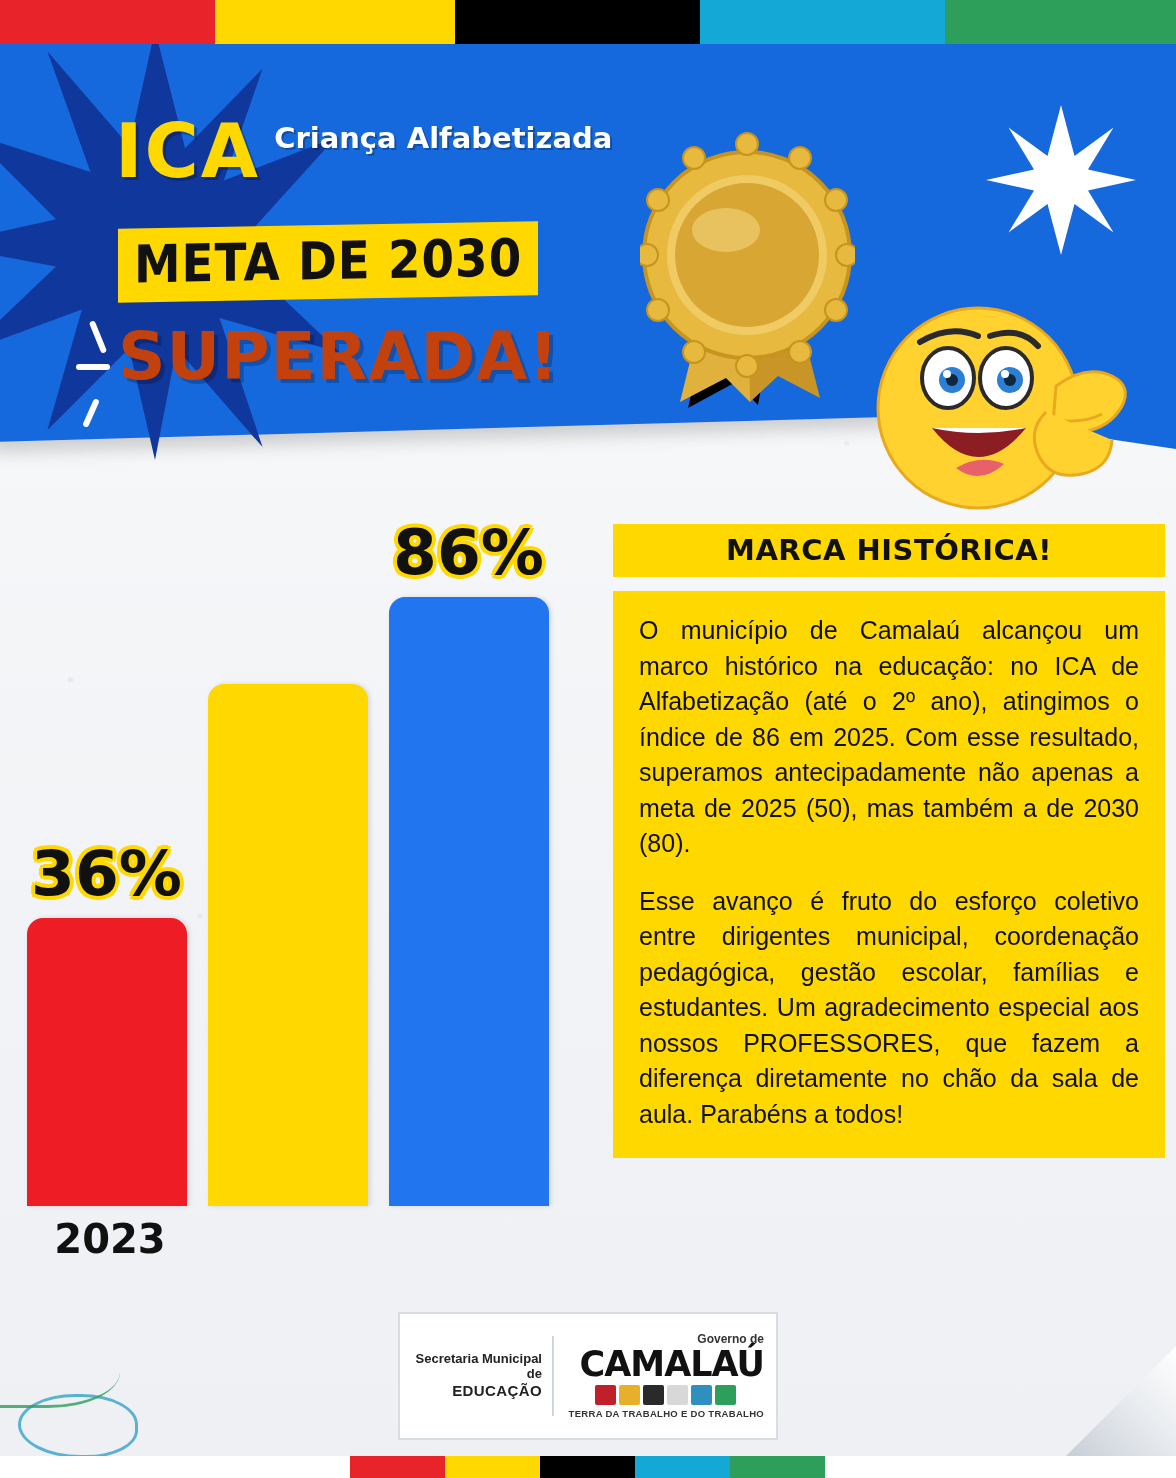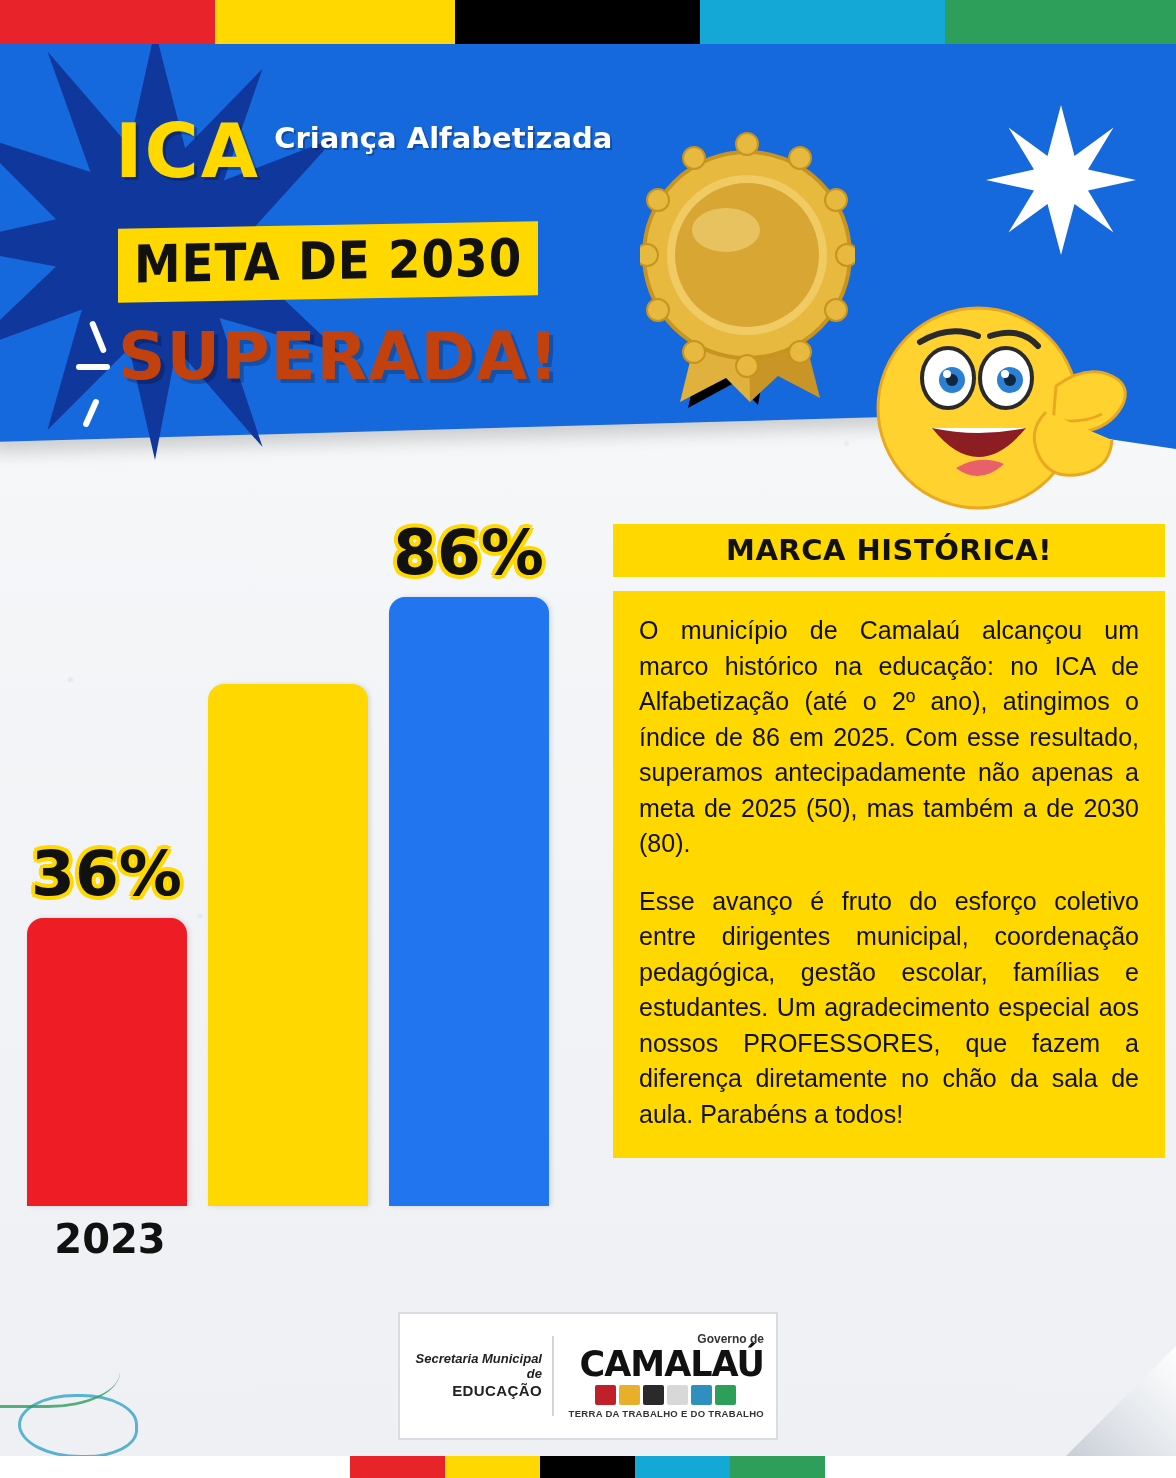--- a/index.html
+++ b/index.html
@@ -278,21 +278,21 @@
     align-items: center;
     padding: 8px 12px;
   }
   .fl-left {
     width: 140px;
     text-align: right;
     padding-right: 10px;
     color: #222;
     line-height: 1.15;
   }
-  .fl-left .l1 { font-size: 13px; font-weight: 600; font-style: italic; }
+  .fl-left .l1 { font-size: 13px; font-weight: 600; }
   .fl-left .l2 { font-size: 15px; font-weight: 900; letter-spacing: .4px; }
   .fl-div { width: 2px; height: 80px; background: #cfd5dd; }
   .fl-right {
     flex: 1;
     padding-left: 12px;
     text-align: right;
     line-height: 1.05;
   }
   .fl-right .gov { font-size: 12px; color: #333; font-weight: 600; }
   .fl-right .city {

